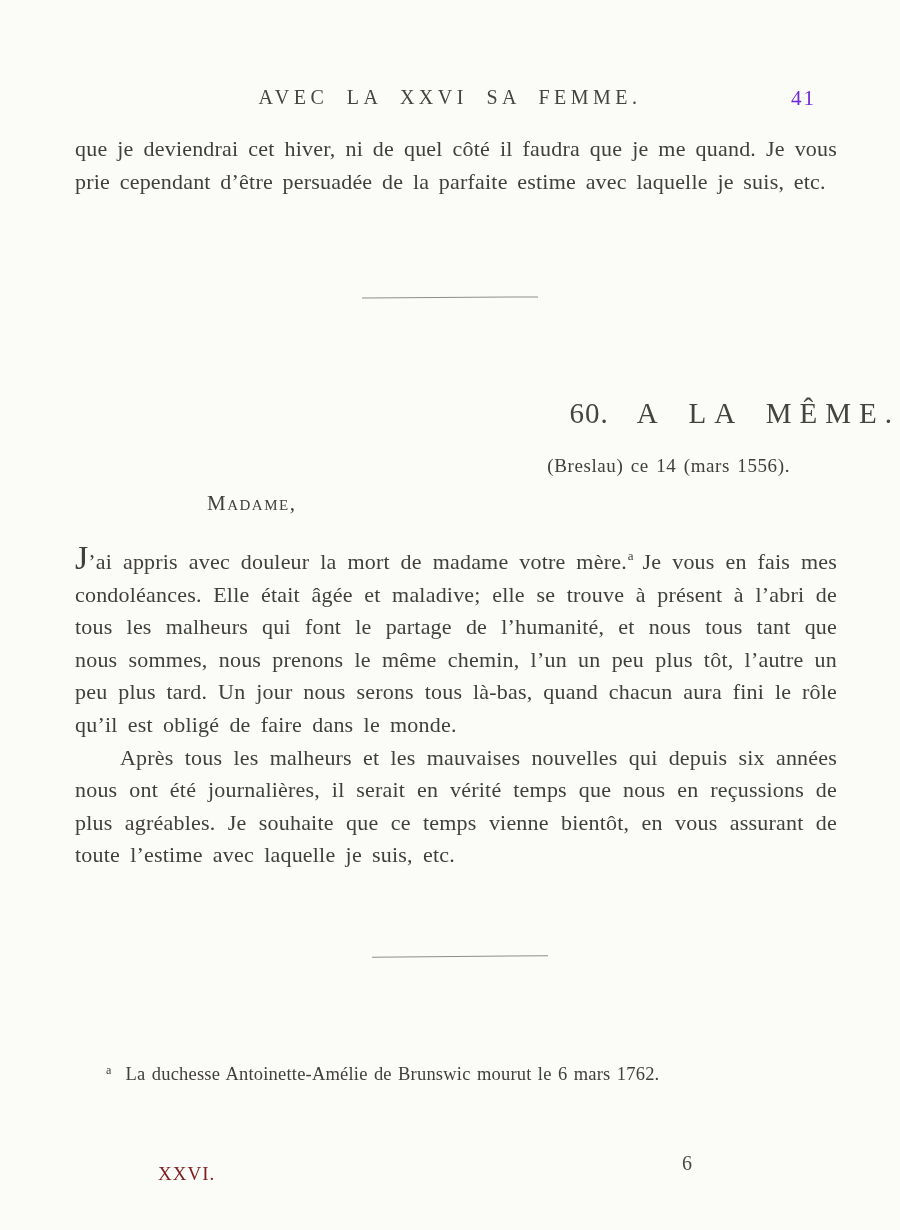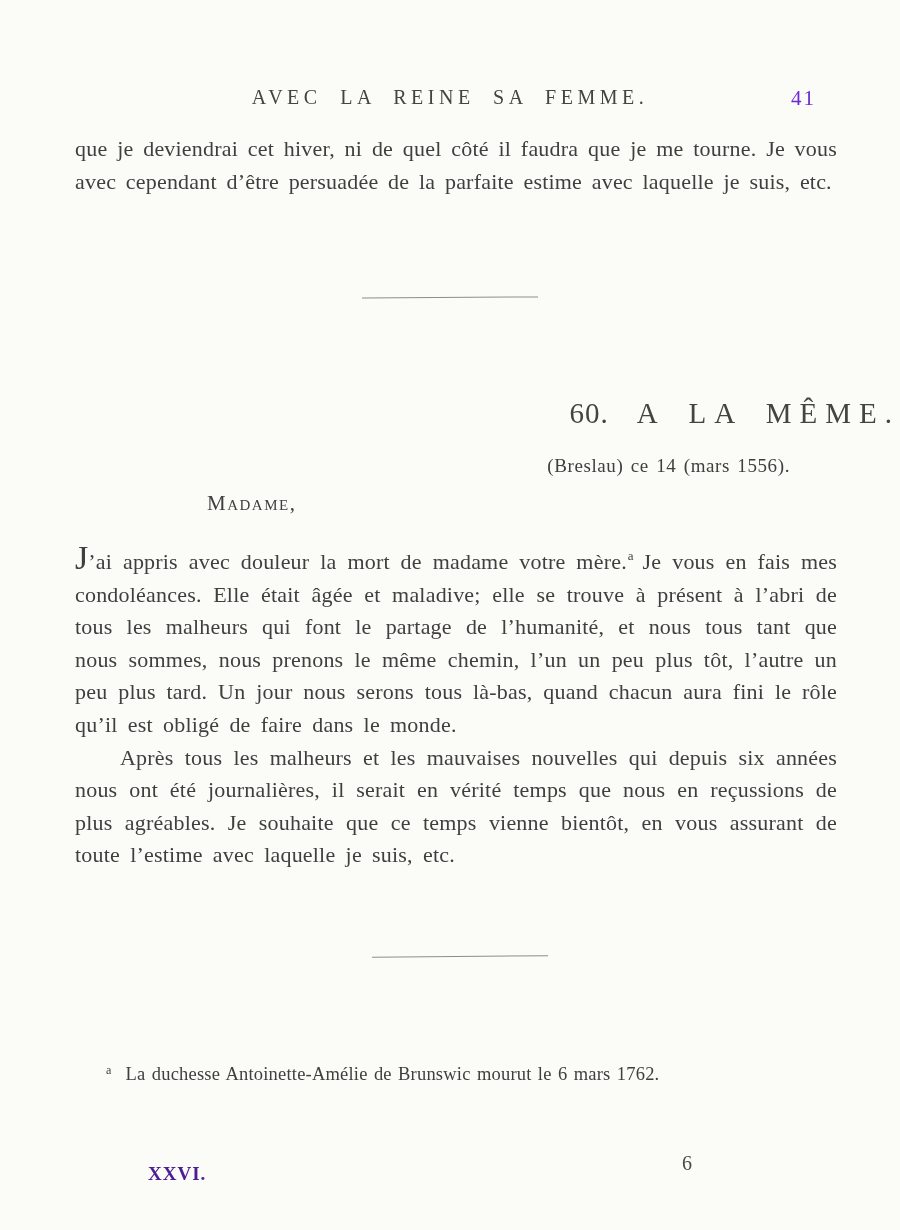--- a/index.html
+++ b/index.html
@@ -132,45 +132,44 @@
   .footnote sup.fn-marker {
     font-size: 12px;
     vertical-align: 6px;
     margin-right: 14px;
   }
 
   
   .signature-mark {
     position: absolute;
     top: 1163px;
-    left: 148px;
+    left: 158px;
     font-size: 19px;
     letter-spacing: 1px;
-    color: #4c1d95;
-    font-weight: bold;
+    color: #7f1d1d;
   }
   .sheet-number {
     position: absolute;
     top: 1152px;
     left: 682px;
     font-size: 20px;
     color: #4a4945;
   }
 </style>
 </head>
 <body>
 
 <div class="page">
 
   <div class="running-header">
-    <span class="running-title">AVEC LA REINE SA FEMME.</span>
+    <span class="running-title">AVEC LA XXVI SA FEMME.</span>
   </div>
   <div class="page-number">41</div>
 
-  <p class="continuation">que je deviendrai cet hiver, ni de quel côté il faudra que je me tourne. Je vous avec cependant d’être persuadée de la parfaite estime avec laquelle je suis, etc.</p>
+  <p class="continuation">que je deviendrai cet hiver, ni de quel côté il faudra que je me quand. Je vous prie cependant d’être persuadée de la parfaite estime avec laquelle je suis, etc.</p>
 
   <div class="divider divider-1"></div>
 
   <div class="letter-heading">
     <span class="letter-number">60.</span><span class="letter-title">A LA MÊME.</span>
   </div>
 
   <div class="dateline">(Breslau) ce 14 (mars 1556).</div>
 
   <div class="salutation">Madame,</div>

